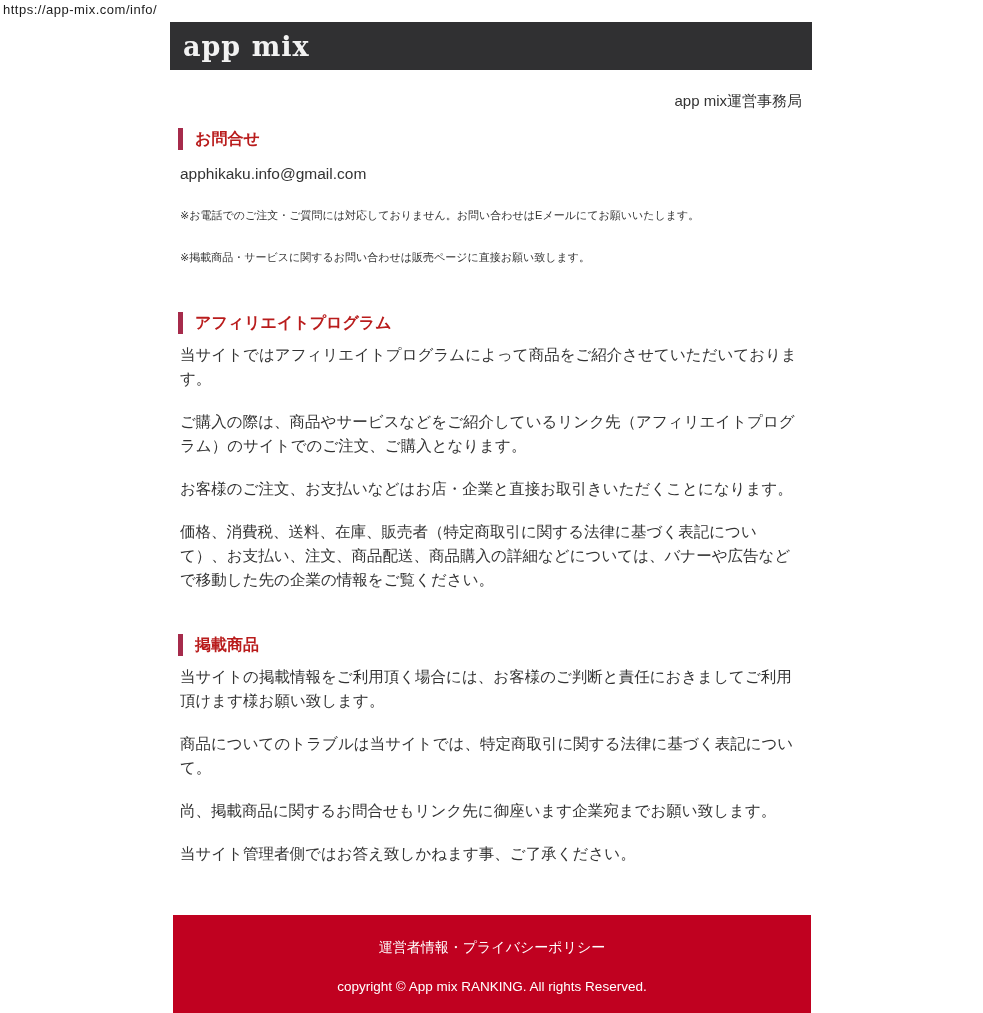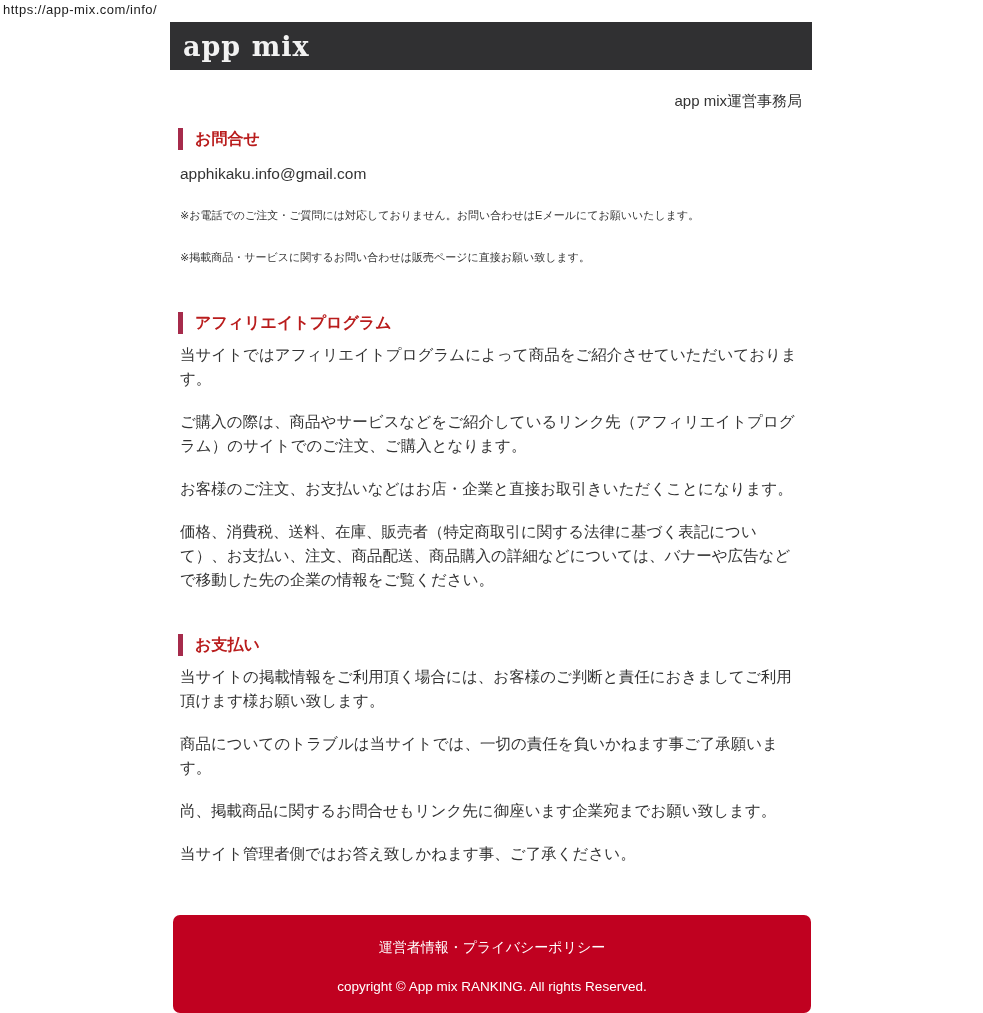--- a/index.html
+++ b/index.html
@@ -91,21 +91,20 @@
   .site-footer {
     position: absolute;
     left: 173px;
     top: 915px;
     width: 638px;
     height: 98px;
     background: #c00120;
     color: #ffffff;
     text-align: center;
     padding-top: 23px;
-    border-radius: 7px;
   }
   .footer-link {
     display: inline-block;
     font-size: 14px;
     color: #ffffff;
     cursor: pointer;
   }
   .footer-copyright {
     margin-top: 22px;
     font-size: 13.5px;
@@ -135,24 +134,24 @@
 
     <div class="note">※掲載商品・サービスに関するお問い合わせは販売ページに直接お願い致します。</div>
 
     <h2 class="section-heading heading-commerce">アフィリエイトプログラム</h2>
 
     <p class="body-para">当サイトではアフィリエイトプログラムによって商品をご紹介させていただいております。</p>
     <p class="body-para">ご購入の際は、商品やサービスなどをご紹介しているリンク先（アフィリエイトプログラム）のサイトでのご注文、ご購入となります。</p>
     <p class="body-para">お客様のご注文、お支払いなどはお店・企業と直接お取引きいただくことになります。</p>
     <p class="body-para">価格、消費税、送料、在庫、販売者（特定商取引に関する法律に基づく表記について）、お支払い、注文、商品配送、商品購入の詳細などについては、バナーや広告などで移動した先の企業の情報をご覧ください。</p>
 
-    <h2 class="section-heading heading-disclaimer">お支払い</h2>
+    <h2 class="section-heading heading-disclaimer">掲載商品</h2>
 
     <p class="body-para">当サイトの掲載情報をご利用頂く場合には、お客様のご判断と責任におきましてご利用頂けます様お願い致します。</p>
-    <p class="body-para">商品についてのトラブルは当サイトでは、一切の責任を負いかねます事ご了承願います。</p>
+    <p class="body-para">商品についてのトラブルは当サイトでは、特定商取引に関する法律に基づく表記について。</p>
     <p class="body-para">尚、掲載商品に関するお問合せもリンク先に御座います企業宛までお願い致します。</p>
     <p class="body-para">当サイト管理者側ではお答え致しかねます事、ご了承ください。</p>
 
   </div>
 </div>
 
 <div class="site-footer">
   <span class="footer-link">運営者情報・プライバシーポリシー</span>
   <div class="footer-copyright">copyright © App mix RANKING. All rights Reserved.</div>
 </div>

